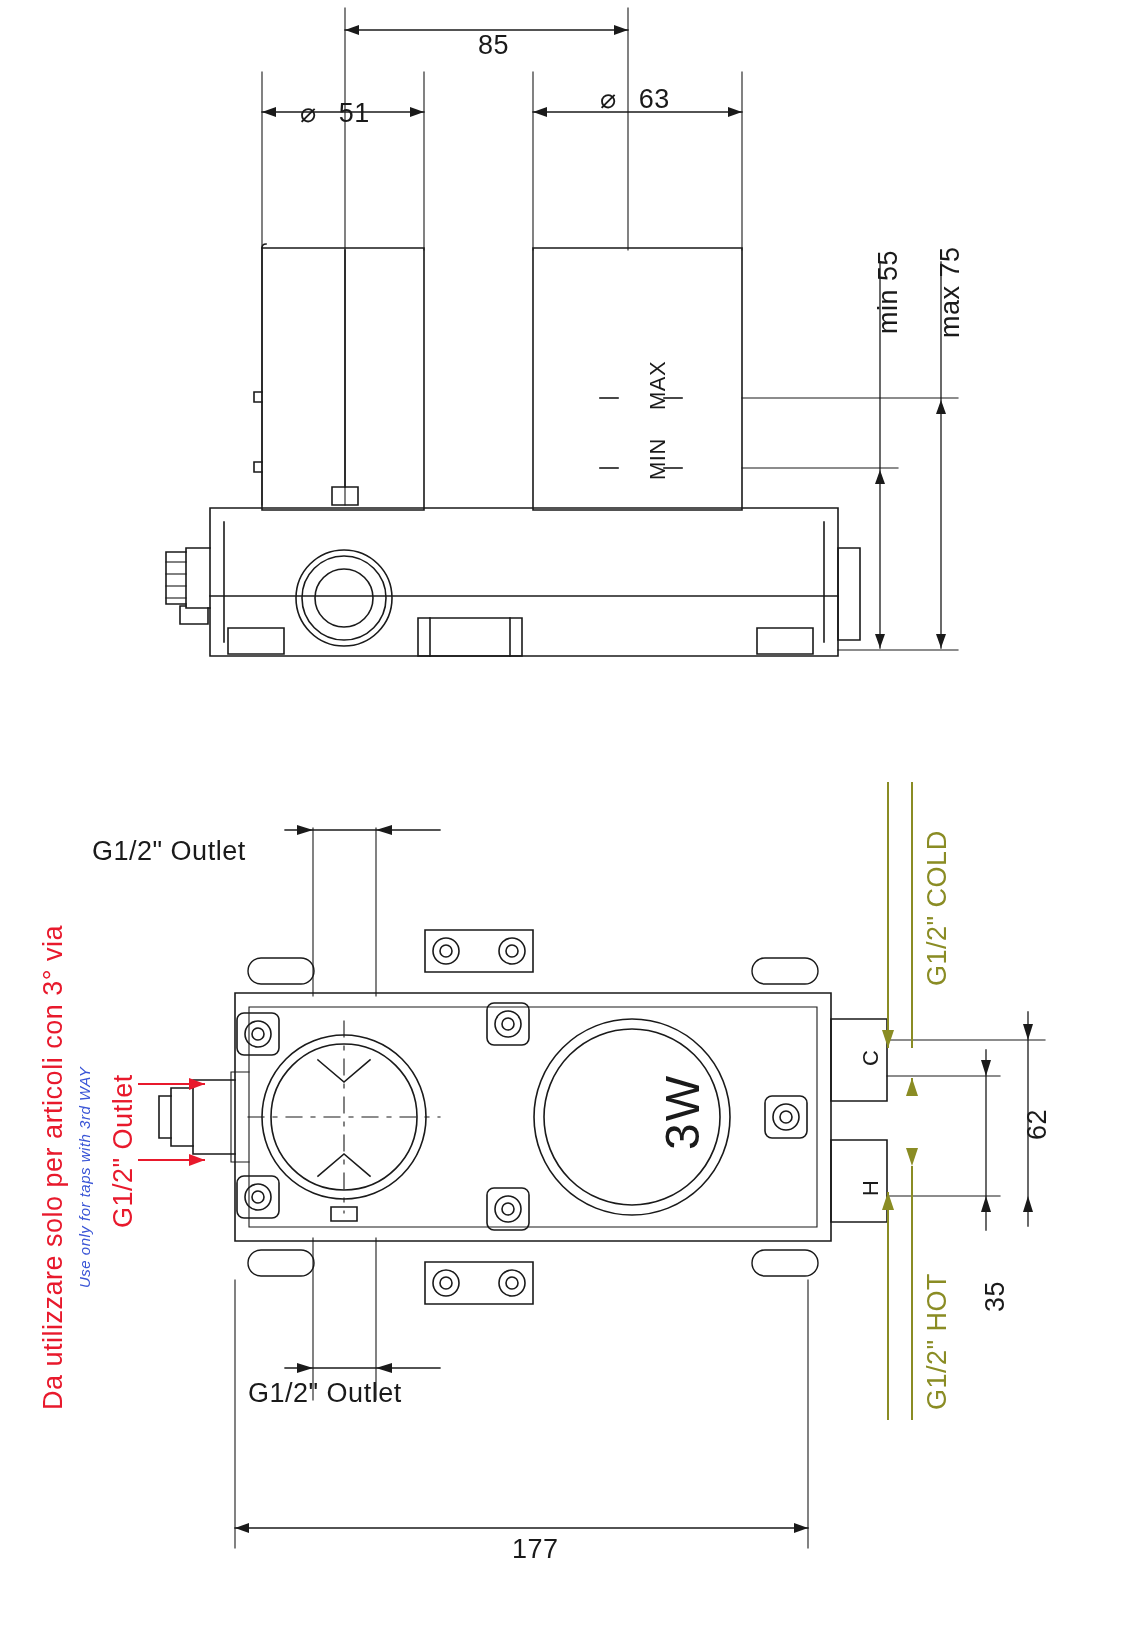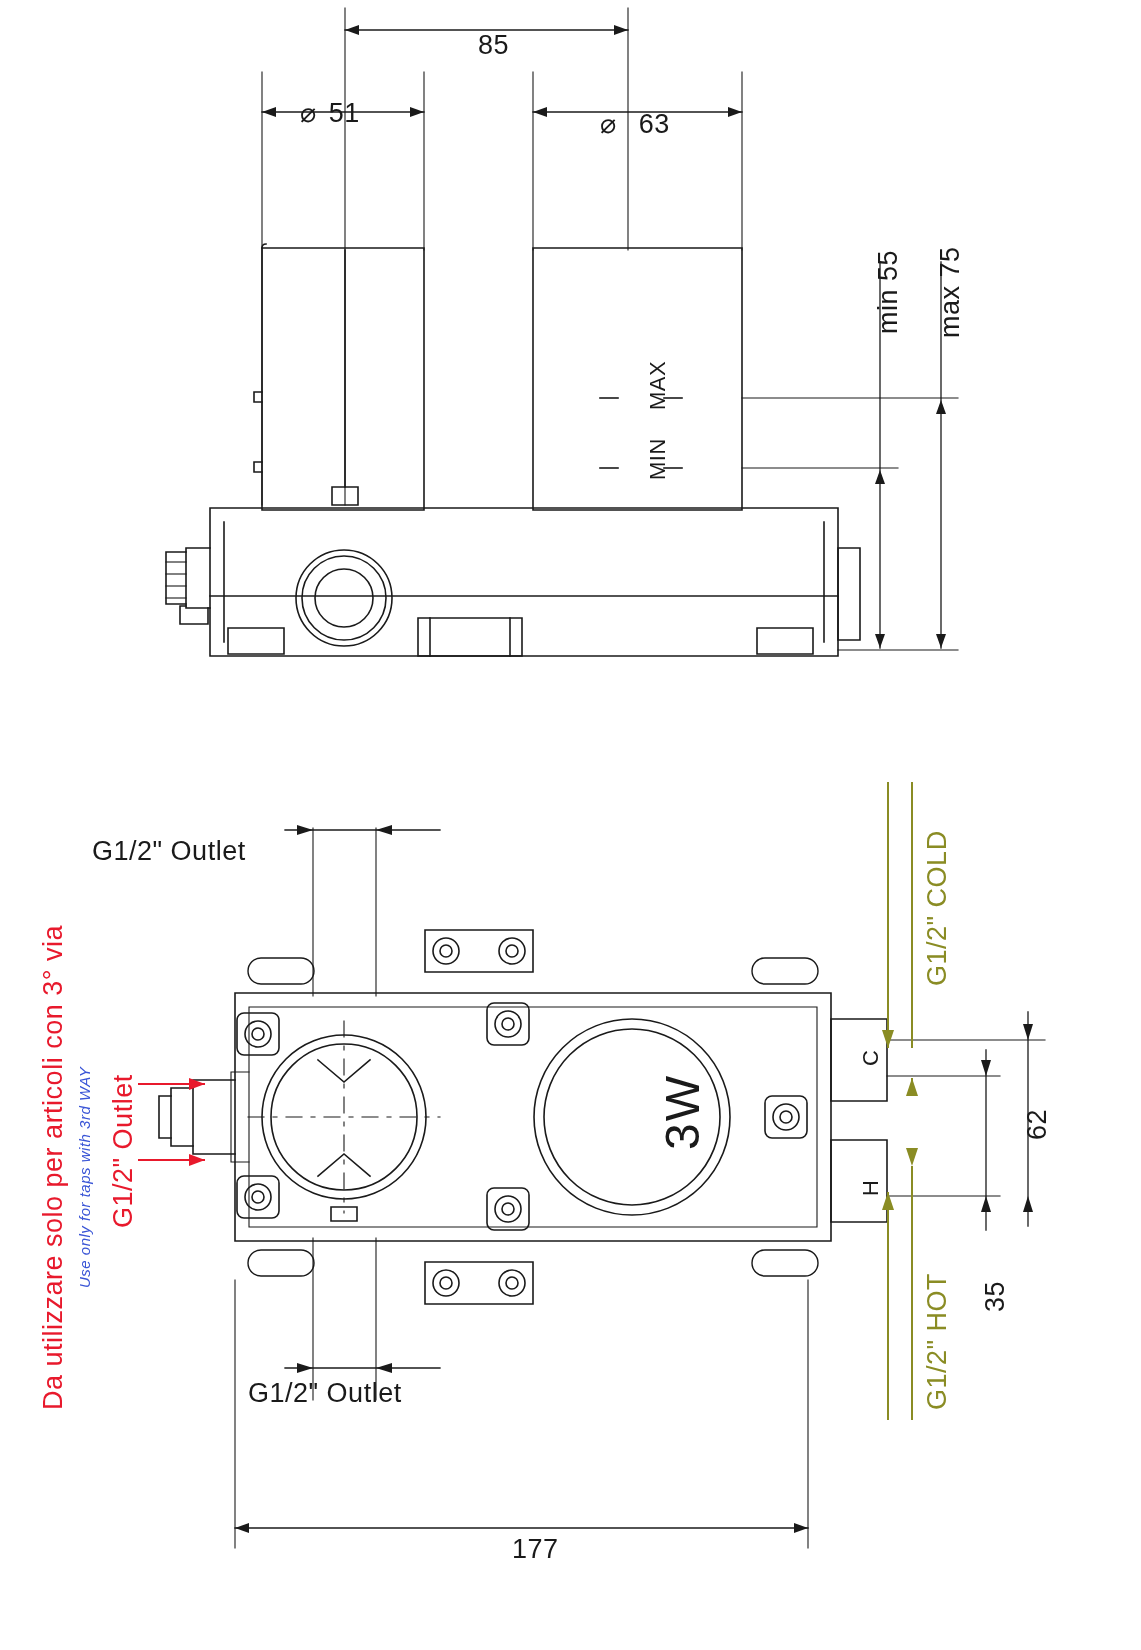--- a/index.html
+++ b/index.html
@@ -237,24 +237,24 @@
       <line x1="912" y1="1420" x2="912" y2="1166"></line>
       <path d="M888 1192 l-6 18 h12 z" fill="#8a8c24" stroke="none"></path>
       <path d="M912 1166 l-6 -18 h12 z" fill="#8a8c24" stroke="none"></path>
     </g>
   </svg>
 
   <div class="lbl" style="left:478px; top:30px;">85</div>
 
   <div class="lbl" style="left:300px; top:97px;">
     <span>⌀</span>
-    <span style="margin-left:4px;">51</span>
+    <span style="margin-left:14px;">51</span>
   </div>
 
-  <div class="lbl" style="left:600px; top:108px;">
+  <div class="lbl" style="left:600px; top:83px;">
     <span>⌀</span>
     <span style="margin-left:14px;">63</span>
   </div>
 
   <div class="lbl rot90" style="left:873px; top:334px;">min 55</div>
   <div class="lbl rot90" style="left:935px; top:338px;">max 75</div>
 
   <div class="lbl small rot90" style="left:645px; top:410px;">MAX</div>
   <div class="lbl small rot90" style="left:645px; top:480px;">MIN</div>
 

